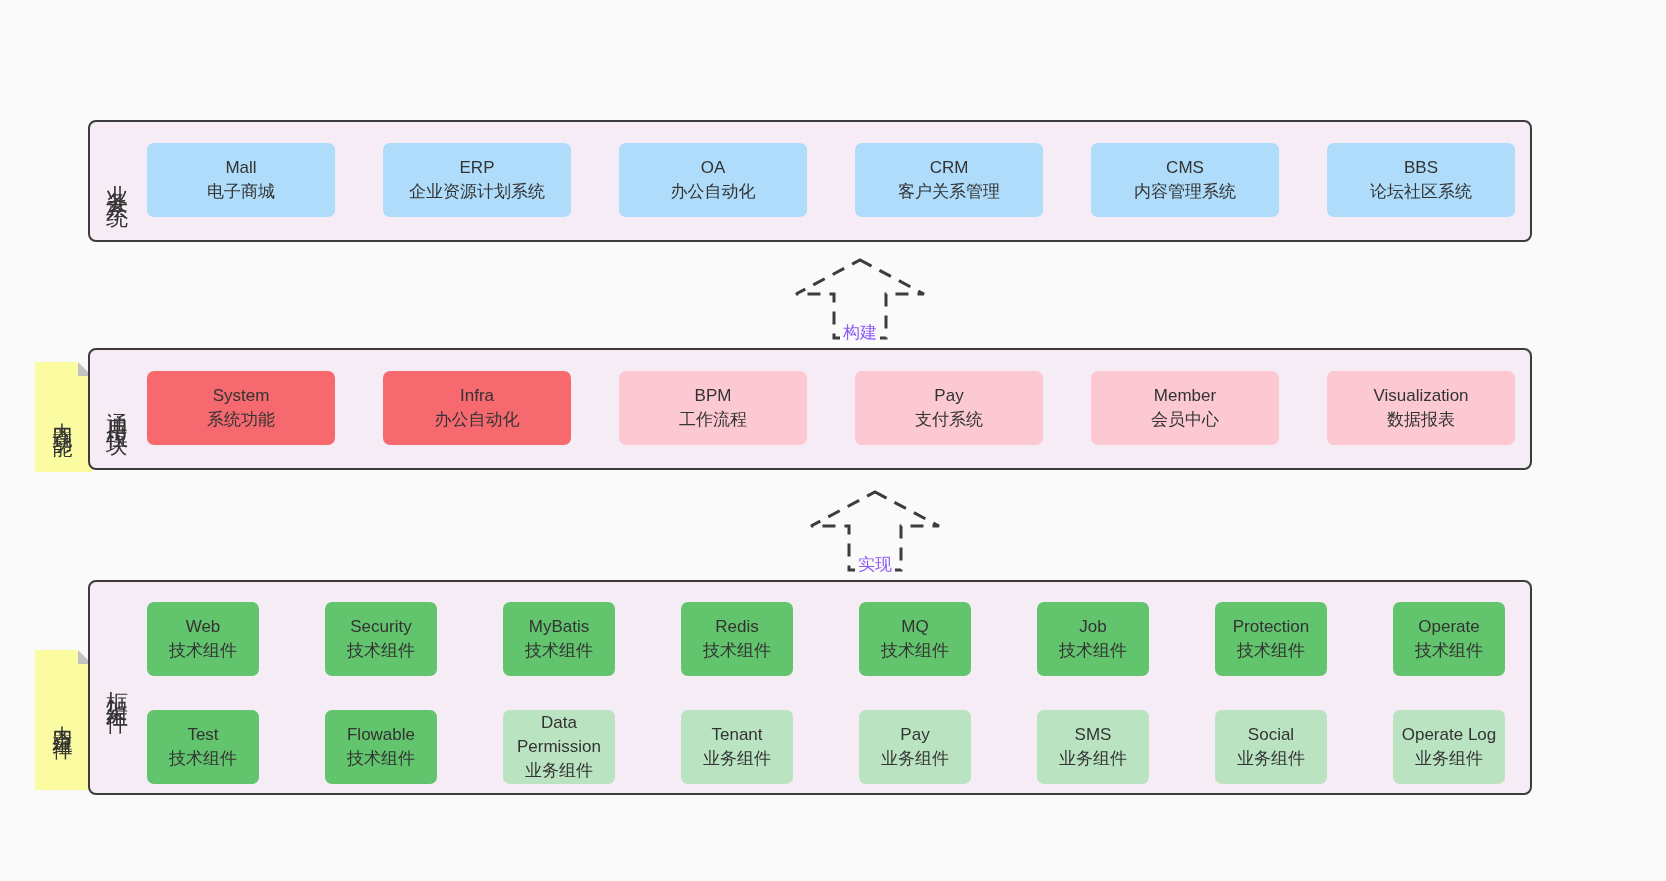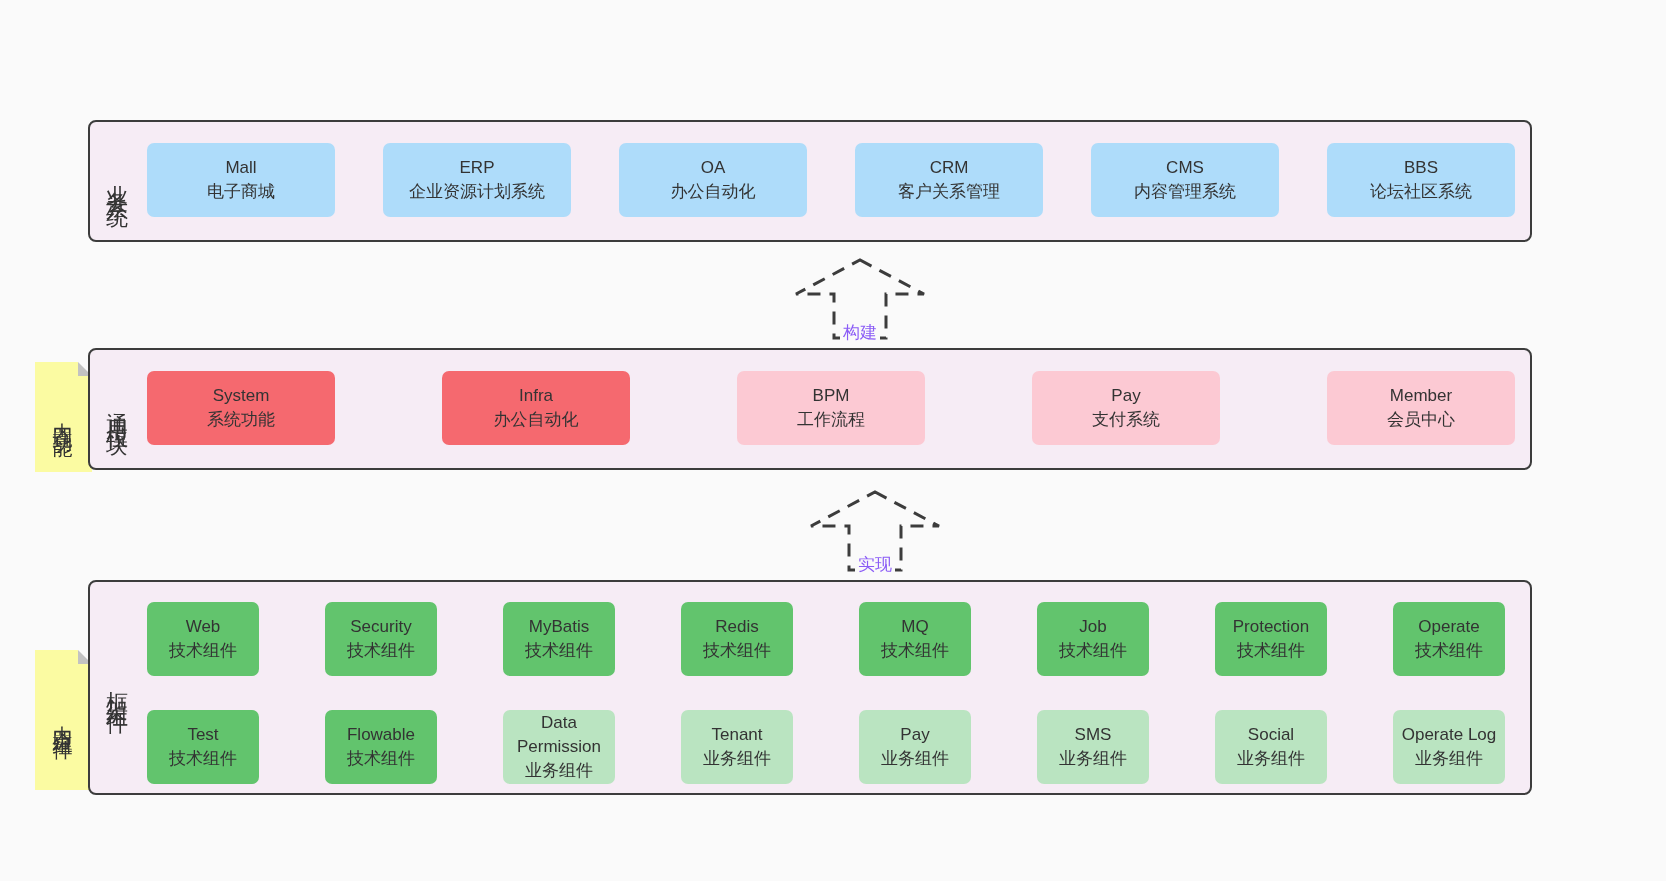--- a/index.html
+++ b/index.html
@@ -157,20 +157,24 @@
         <div>工作流程</div>
       </div>
       <div class="box pink">
         <div>Pay</div>
         <div>支付系统</div>
       </div>
       <div class="box pink">
         <div>Member</div>
         <div>会员中心</div>
       </div>
+      <div class="box pink">
+        <div>Visualization</div>
+        <div>数据报表</div>
+      </div>
     </div>
   </div>
 
   <div class="arrow" id="arrow-implement">
     <svg width="136" height="86" viewBox="0 0 136 86">
       <polygon points="68,4 132,38 94,38 94,82 42,82 42,38 4,38" fill="none" stroke="#3c3c3c" stroke-width="3" stroke-dasharray="13 9"></polygon>
     </svg>
     <span class="arrow-label">实现</span>
   </div>
 

